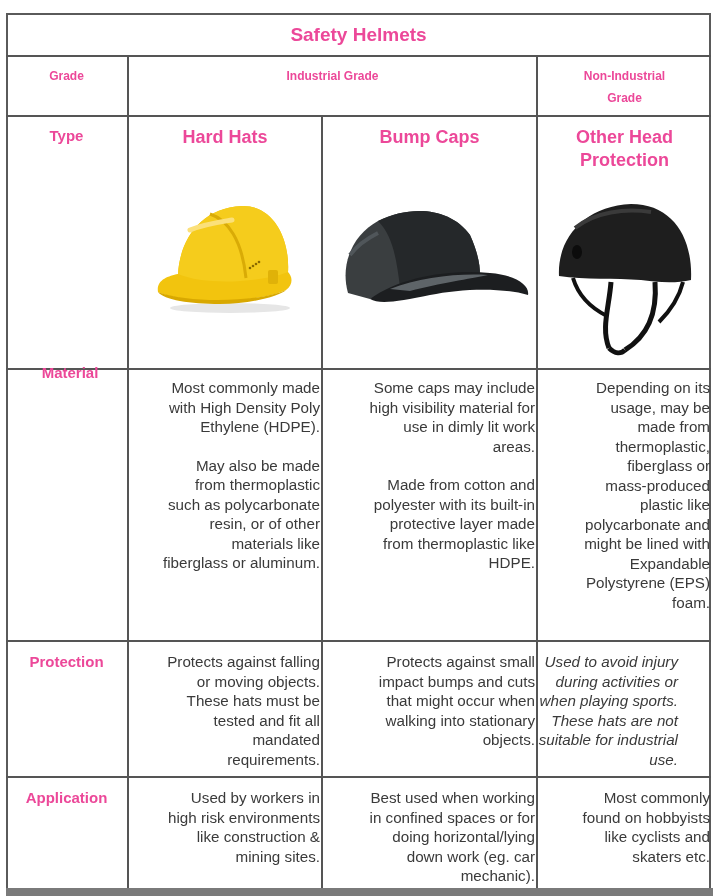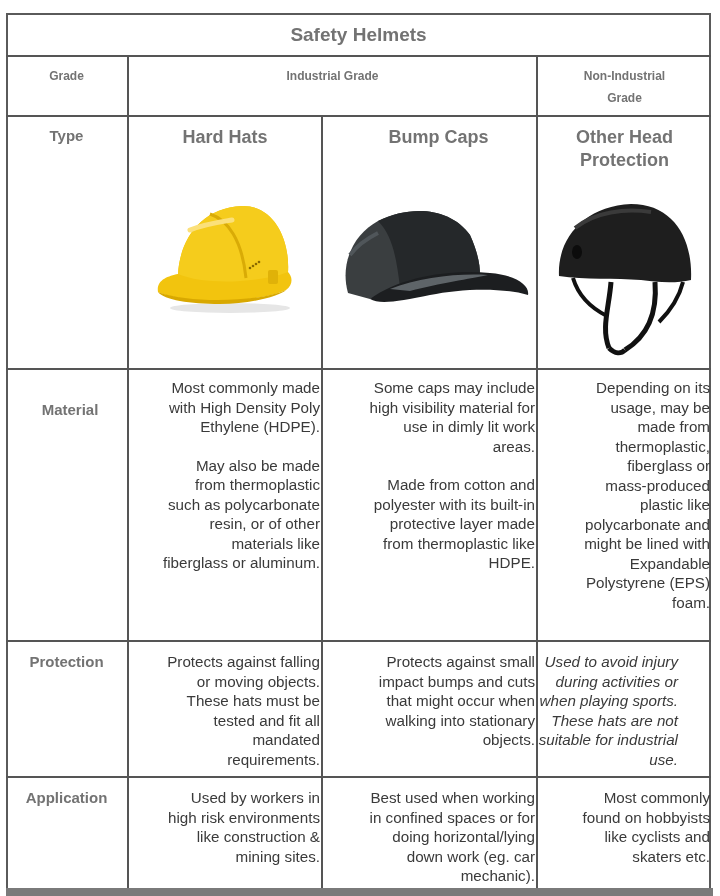--- a/index.html
+++ b/index.html
@@ -3,21 +3,21 @@
 <meta charset="utf-8">
 <style>
   html, body { margin: 0; padding: 0; background: #ffffff; }
   body { width: 720px; height: 896px; position: relative; overflow: hidden; font-family: "Liberation Sans", sans-serif; color: #333333; }
   .tbl { position: absolute; left: 6px; top: 13px; width: 705px; height: 877px; border: 2px solid #5a5a5a; box-sizing: border-box; }
   .hline, .vline { position: absolute; background: #555555; }
   .hline { height: 2px; }
   .vline { width: 2px; }
   .bottom-bar { position: absolute; left: 6px; top: 888px; width: 707px; height: 8px; background: #7a7a7a; }
   .cell-text { position: absolute; font-size: 15.2px; line-height: 19.5px; color: #3a3a3a; text-align: right; }
-  .hdr { position: absolute; font-weight: bold; text-align: center; color: #737373; }
+  .hdr { position: absolute; font-weight: bold; text-align: center; color: #ec4899; }
   .title { font-size: 19px; }
   .grade-hdr { font-size: 12px; line-height: 22px; }
   .row-label { font-size: 15px; }
   .type-hdr { font-size: 18px; line-height: 23px; }
   .para { margin: 0 0 19px 0; white-space: pre-line; }
   .para:last-child { margin-bottom: 0; }
   .img { position: absolute; }
 </style>
 </head>
 <body>
@@ -38,21 +38,21 @@
 
 <div class="hdr title" style="left:6px; top:24px; width:705px;">Safety Helmets</div>
 
 <div class="hdr grade-hdr" style="left:6px; top:65px; width:121px;">Grade</div>
 <div class="hdr grade-hdr" style="left:129px; top:65px; width:407px;">Industrial Grade</div>
 <div class="hdr grade-hdr" style="left:538px; top:65px; width:173px; white-space:pre-line;">Non-Industrial
 Grade</div>
 
 <div class="hdr row-label" style="left:6px; top:127px; width:121px;">Type</div>
 <div class="hdr type-hdr" style="left:129px; top:126px; width:192px;">Hard Hats</div>
-<div class="hdr type-hdr" style="left:323px; top:126px; width:213px;margin-left:9px;">Bump Caps</div>
+<div class="hdr type-hdr" style="left:323px; top:126px; width:213px;">Bump Caps</div>
 <div class="hdr type-hdr" style="left:538px; top:126px; width:173px; white-space:pre-line;">Other Head
 Protection</div>
 
 <svg class="img" style="left:150px; top:200px;" width="150" height="115" viewBox="0 0 150 115">
   <ellipse cx="80" cy="108" rx="60" ry="5" fill="#e6e6e6"></ellipse>
   <path d="M8 92 C6 80 18 76 28 74 C30 40 50 8 92 6 C124 5 140 40 138 72 C142 76 144 84 136 90 C110 102 40 106 8 92 Z" fill="#f2c40e"></path>
   <path d="M28 74 C30 40 50 8 92 6 C124 5 140 40 138 72 C112 82 56 86 28 74 Z" fill="#f5cc1c"></path>
   <path d="M60 14 C78 20 92 40 96 78" stroke="#d9ab06" stroke-width="3" fill="none"></path>
   <path d="M40 30 C55 24 70 22 82 20" stroke="#fbe07a" stroke-width="5" fill="none" stroke-linecap="round"></path>
   <path d="M8 92 C40 104 110 102 136 90 C130 96 100 104 70 104 C40 104 14 100 8 92 Z" fill="#d8a800"></path>
@@ -77,21 +77,21 @@
   <path d="M4 78 C2 40 30 8 76 6 C118 6 138 40 136 82 C120 86 100 84 86 82 C60 80 30 82 4 78 Z" fill="#1e1e1e"></path>
   <path d="M20 30 C40 14 70 10 96 14" stroke="#3a3a3a" stroke-width="4" fill="none"></path>
   <ellipse cx="22" cy="54" rx="5" ry="7" fill="#0c0c0c"></ellipse>
   <path d="M18 80 C24 100 40 112 52 118" stroke="#111" stroke-width="4" fill="none"></path>
   <path d="M56 84 C54 110 46 130 54 150" stroke="#111" stroke-width="5" fill="none"></path>
   <path d="M100 84 C102 110 96 136 70 152" stroke="#111" stroke-width="5" fill="none"></path>
   <path d="M128 84 C124 100 114 114 104 124" stroke="#111" stroke-width="4" fill="none"></path>
   <path d="M54 150 C60 156 66 156 70 152" stroke="#111" stroke-width="5" fill="none"></path>
 </svg>
 
-<div class="hdr row-label" style="left:6px; top:401px; width:128px;">Material</div>
+<div class="hdr row-label" style="left:6px; top:364px; width:128px;">Material</div>
 <div class="cell-text" style="left:136px; top:378px; width:184px;">
   <p class="para">Most commonly made
 with High Density Poly
 Ethylene (HDPE).</p>
   <p class="para">May also be made
 from thermoplastic
 such as polycarbonate
 resin, or of other
 materials like
 fiberglass or aluminum.</p>

